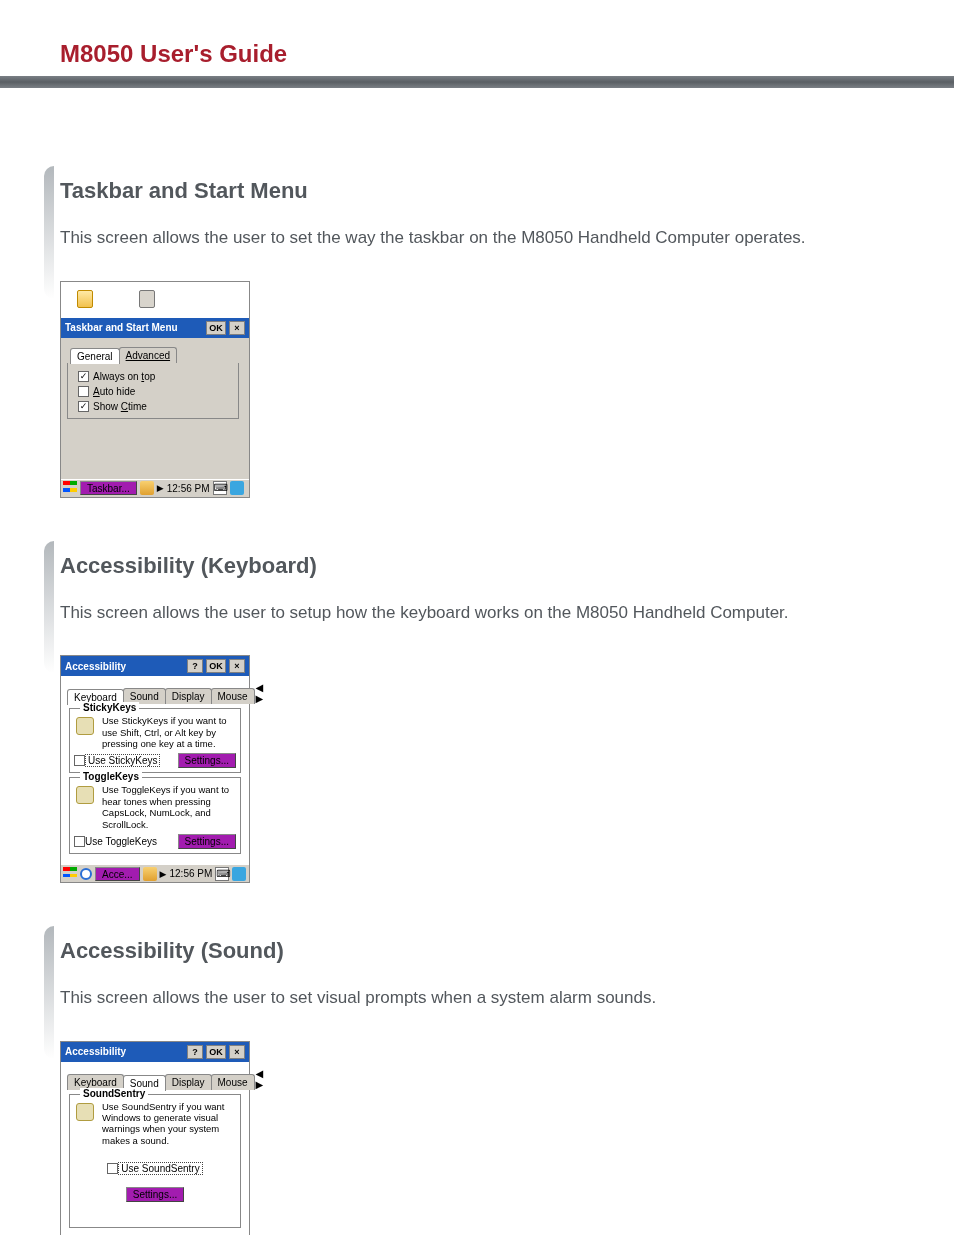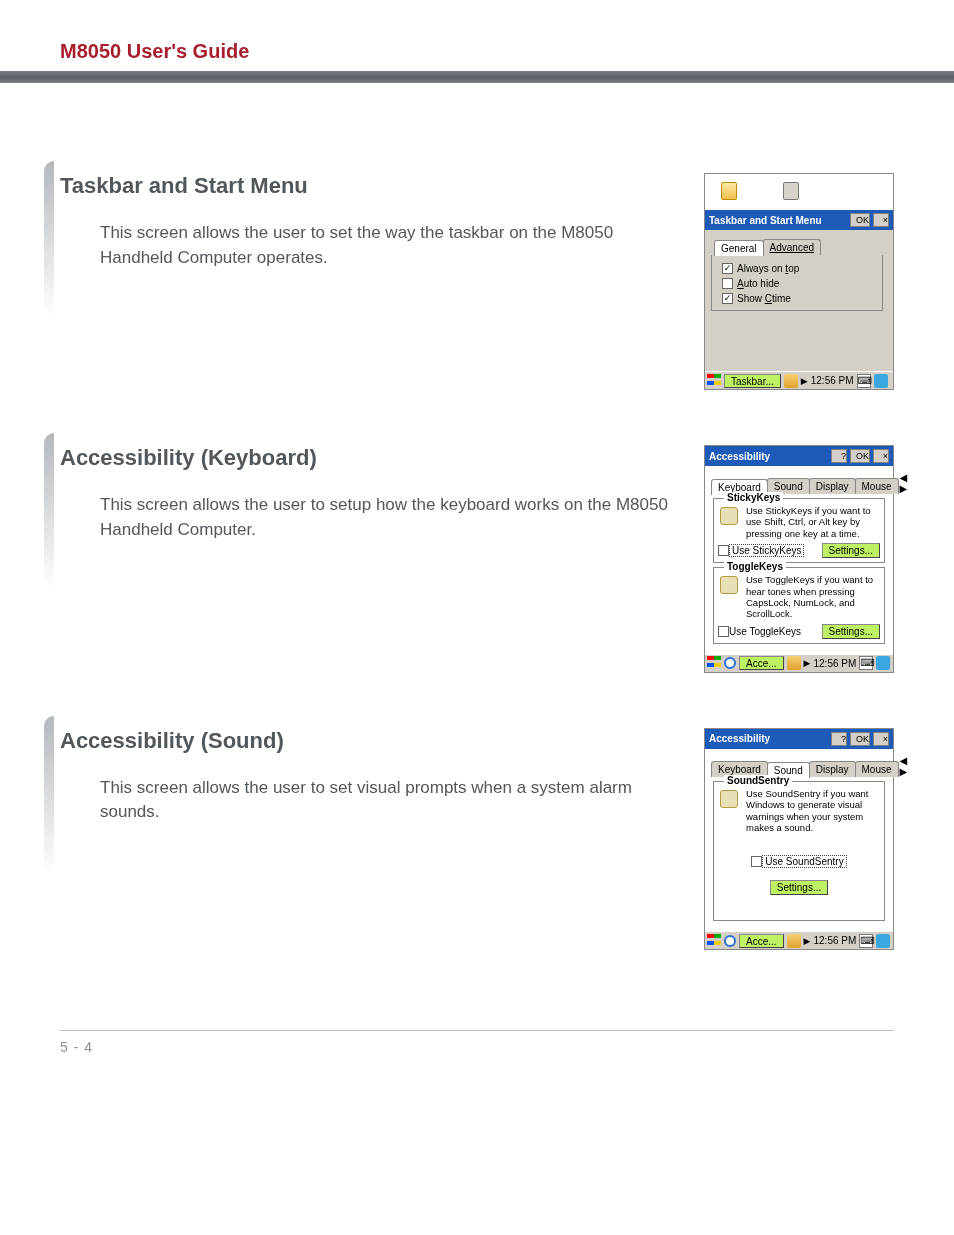--- a/index.html
+++ b/index.html
@@ -8,53 +8,53 @@
     font-family: "Segoe UI", Arial, sans-serif;
     background: #fff;
     width: 954px;
     color: #333;
   }
   .page {
     padding: 40px 60px 30px 60px;
   }
   .page-title {
     color: #a81e2d;
-    font-size: 20px;
+    font-size: 24px;
     font-weight: bold;
     margin: 0 0 8px 0;
     font-family: "Century Gothic", "Segoe UI", sans-serif;
   }
   .title-rule {
     height: 12px;
     background: linear-gradient(to bottom, #7a7f85 0%, #5a5f64 50%, #7a7f85 100%);
     margin: 0 -60px 90px -60px;
   }
   .entry {
     display: flex;
     gap: 30px;
     margin-bottom: 55px;
     align-items: flex-start;
+    flex-direction: column;
   }
   .entry-text {
     flex: 1;
     position: relative;
   }
   .entry-heading {
     color: #52575c;
     font-size: 22px;
     font-weight: bold;
     margin: 0 0 22px 0;
     font-family: "Century Gothic", "Segoe UI", sans-serif;
   }
   .entry-desc {
     color: #52575c;
     font-size: 17px;
     line-height: 1.45;
     font-family: "Century Gothic", "Segoe UI", sans-serif;
-    margin-left: 40px;
   }
   .entry-text::before {
     content: "";
     position: absolute;
     left: -16px;
     top: -12px;
     bottom: -48px;
     width: 10px;
     border-radius: 10px 0 0 10px;
     background: linear-gradient(to bottom,#b3b8bc 0%, rgba(230,232,234,0) 100%);
@@ -77,25 +77,25 @@
     display: flex;
     align-items: center;
     gap: 3px;
   }
   .wm-title .title-text { flex: 1; }
   .wm-btn {
     background: #d4d0c8;
     color: #000;
     border: 1px solid #808080;
     font-size: 9px;
-    font-weight: normal;
+    font-weight: bold;
     width: 16px;
     height: 14px;
     line-height: 12px;
-    text-align: right;
+    text-align: center;
   }
   .wm-btn.ok { width: 20px; }
   .wm-btn.q::before { content: "?"; }
   .wm-btn.x::before { content: "×"; }
 
   .tabs-row {
     display: flex;
     padding: 3px 3px 0 3px;
     background: #d4d0c8;
     font-size: 10px;
@@ -161,21 +161,21 @@
     content:"";
     position:absolute; inset:2px;
     background:#e7dfb5;
     border:1px solid #b09c40;
     border-radius:3px;
   }
   .field-icon.snd::before { background:#e7dfb5; }
   .field-text { font-size:9.5px; line-height:1.2; color:#000; }
   .btn {
     display:inline-block;
-    background:#bef264;
+    background:#a21caf;
     border:1px solid #888;
     border-right-color:#444; border-bottom-color:#444;
     font-size:10px;
     padding:1px 6px;
     color:#000;
   }
   .cb-row { display:flex; align-items:center; margin-top:4px; color:#000; }
   .dotted { border:1px dotted #444; padding:0 2px; }
 
   
@@ -339,21 +339,21 @@
           <span class="tab">Display</span>
           <span class="tab">Mouse</span>
           <span class="tab-arrow">◀ ▶</span>
         </div>
         <div class="fieldset" style="padding-bottom:25px;">
           <span class="legend">SoundSentry</span>
           <div class="field-row">
             <span class="field-icon snd"></span>
             <span class="field-text">Use SoundSentry if you want Windows to generate visual warnings when your system makes a sound.</span>
           </div>
-          <div class="cb-row" style="justify-content:center;margin-top:22px;">
+          <div class="cb-row" style="justify-content:center;margin-top:16px;">
             <span class="cb"></span>
             <span class="dotted">Use SoundSentry</span>
           </div>
           <div style="text-align:center;margin-top:12px;">
             <span class="btn">Settings...</span>
           </div>
         </div>
       </div>
       <div class="statusbar">
         <span class="sb-ico flag"></span>

